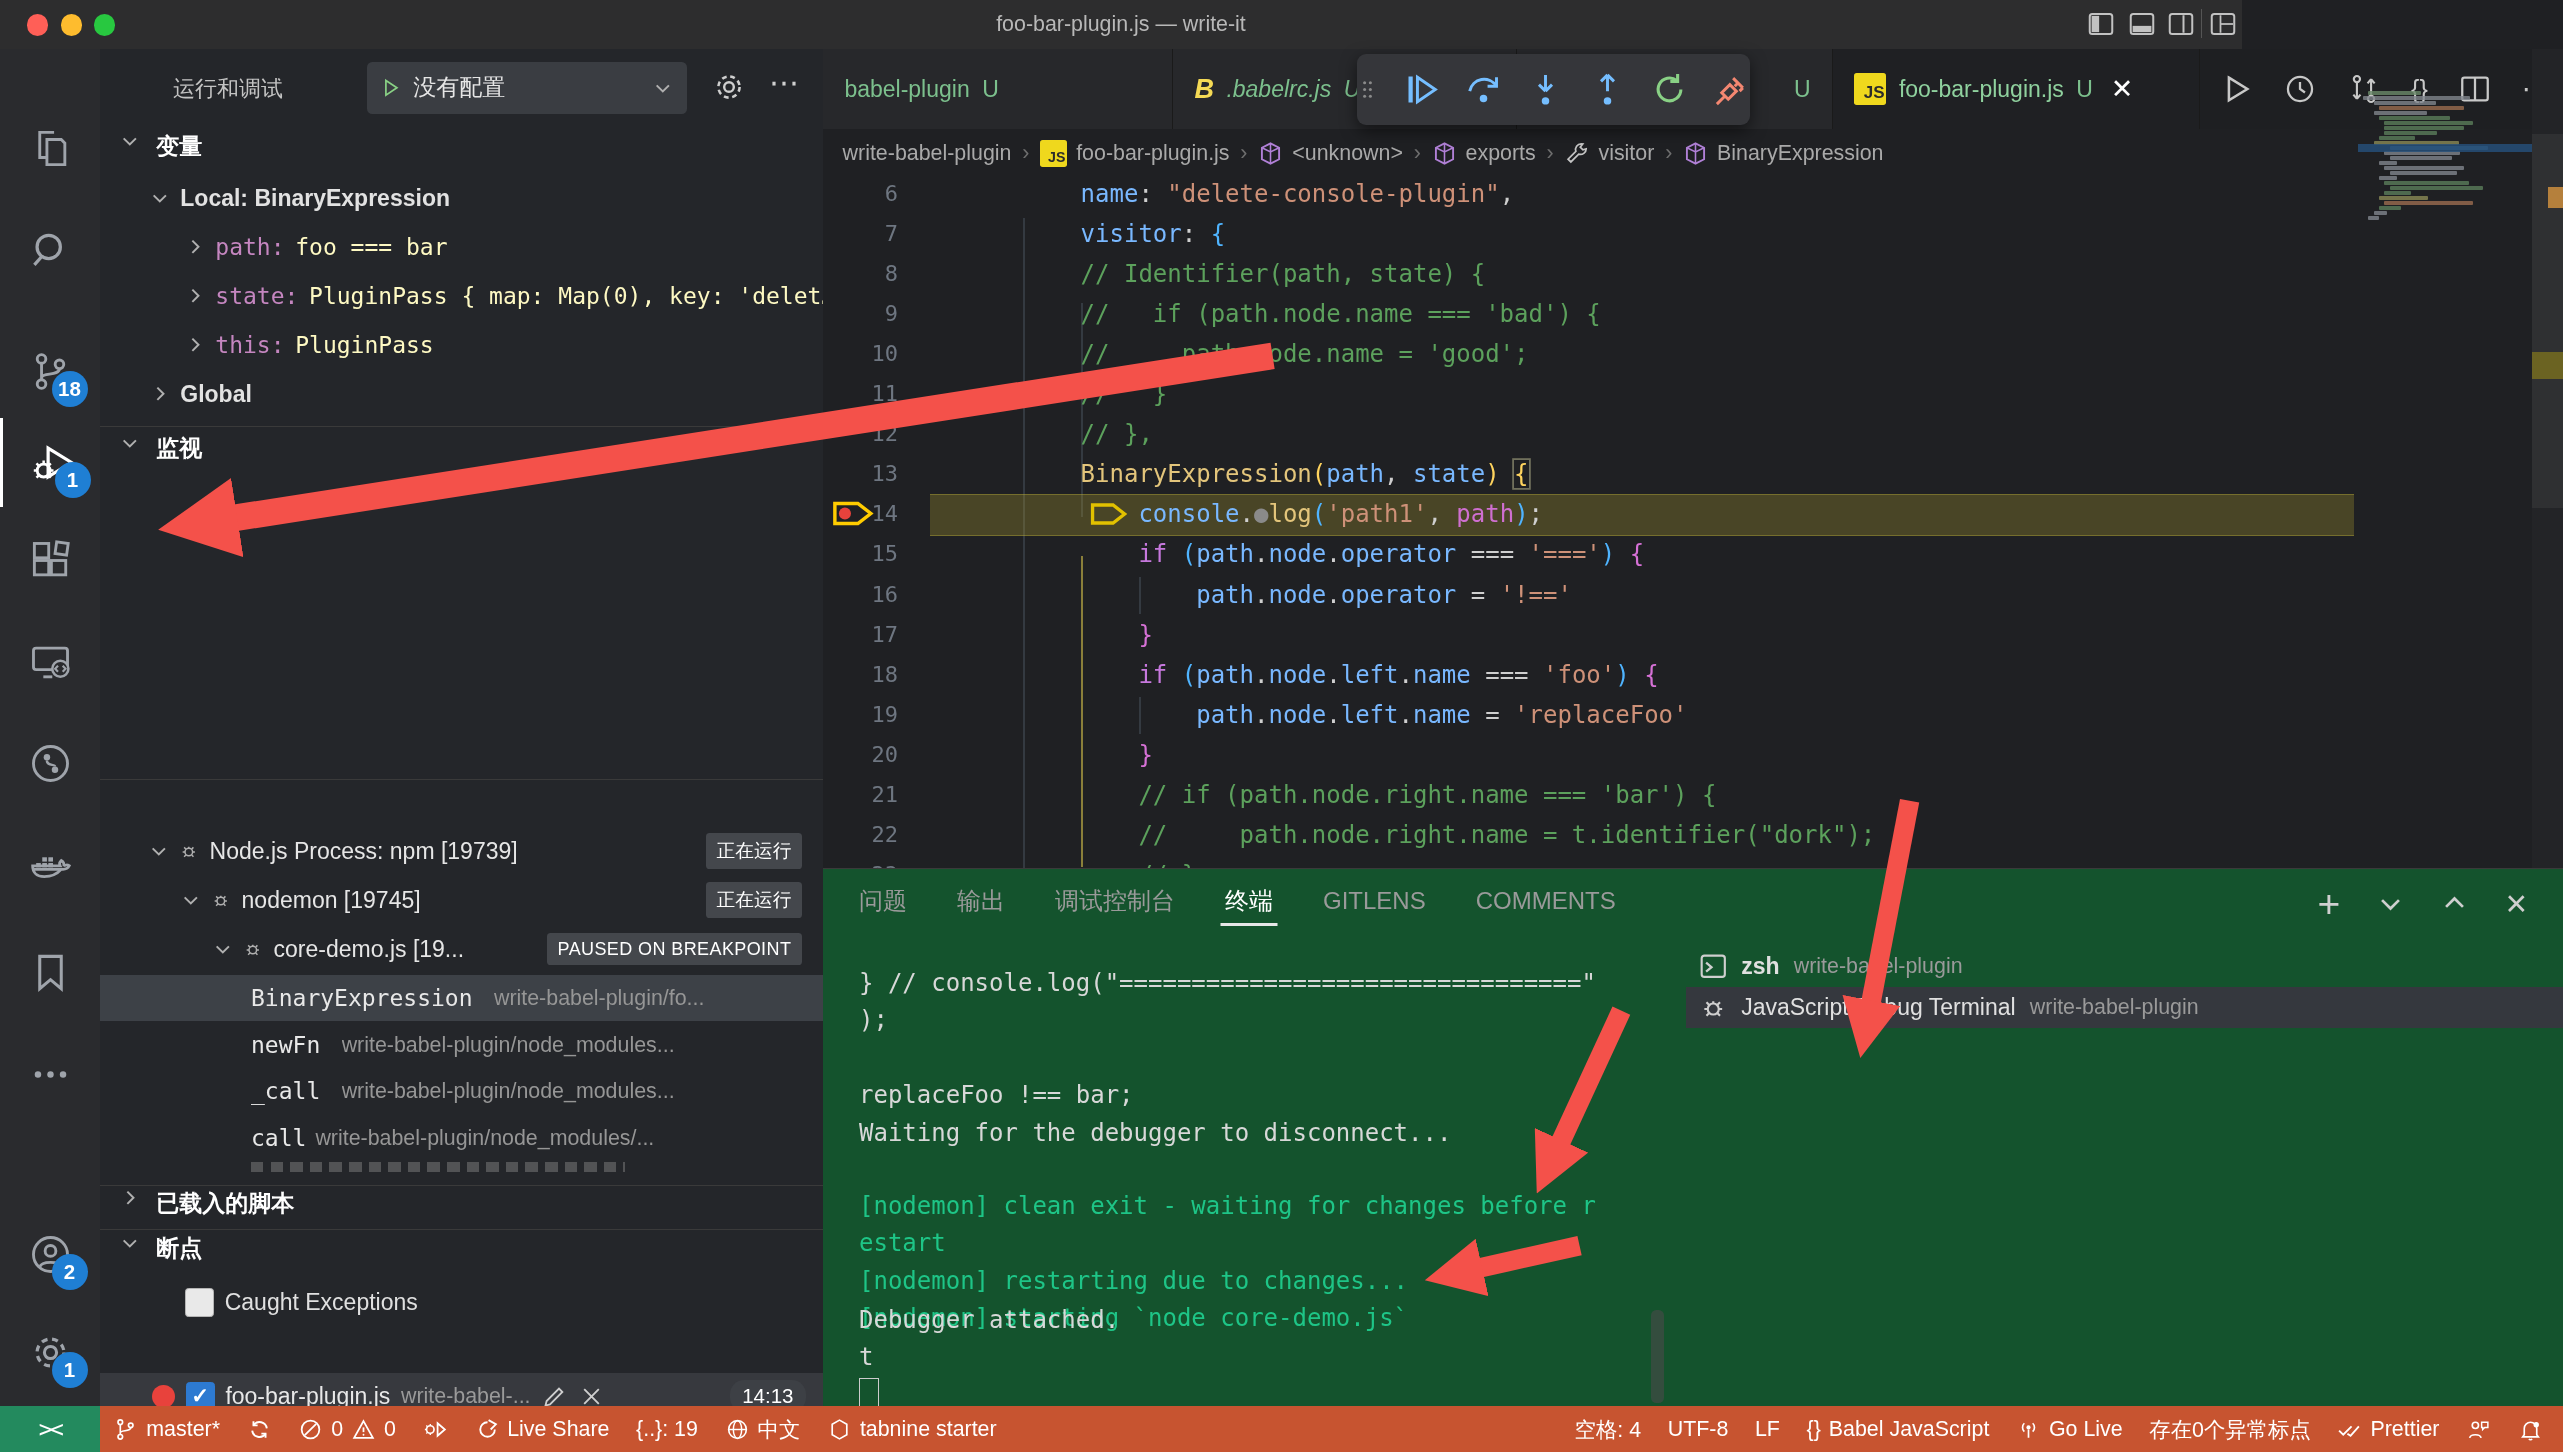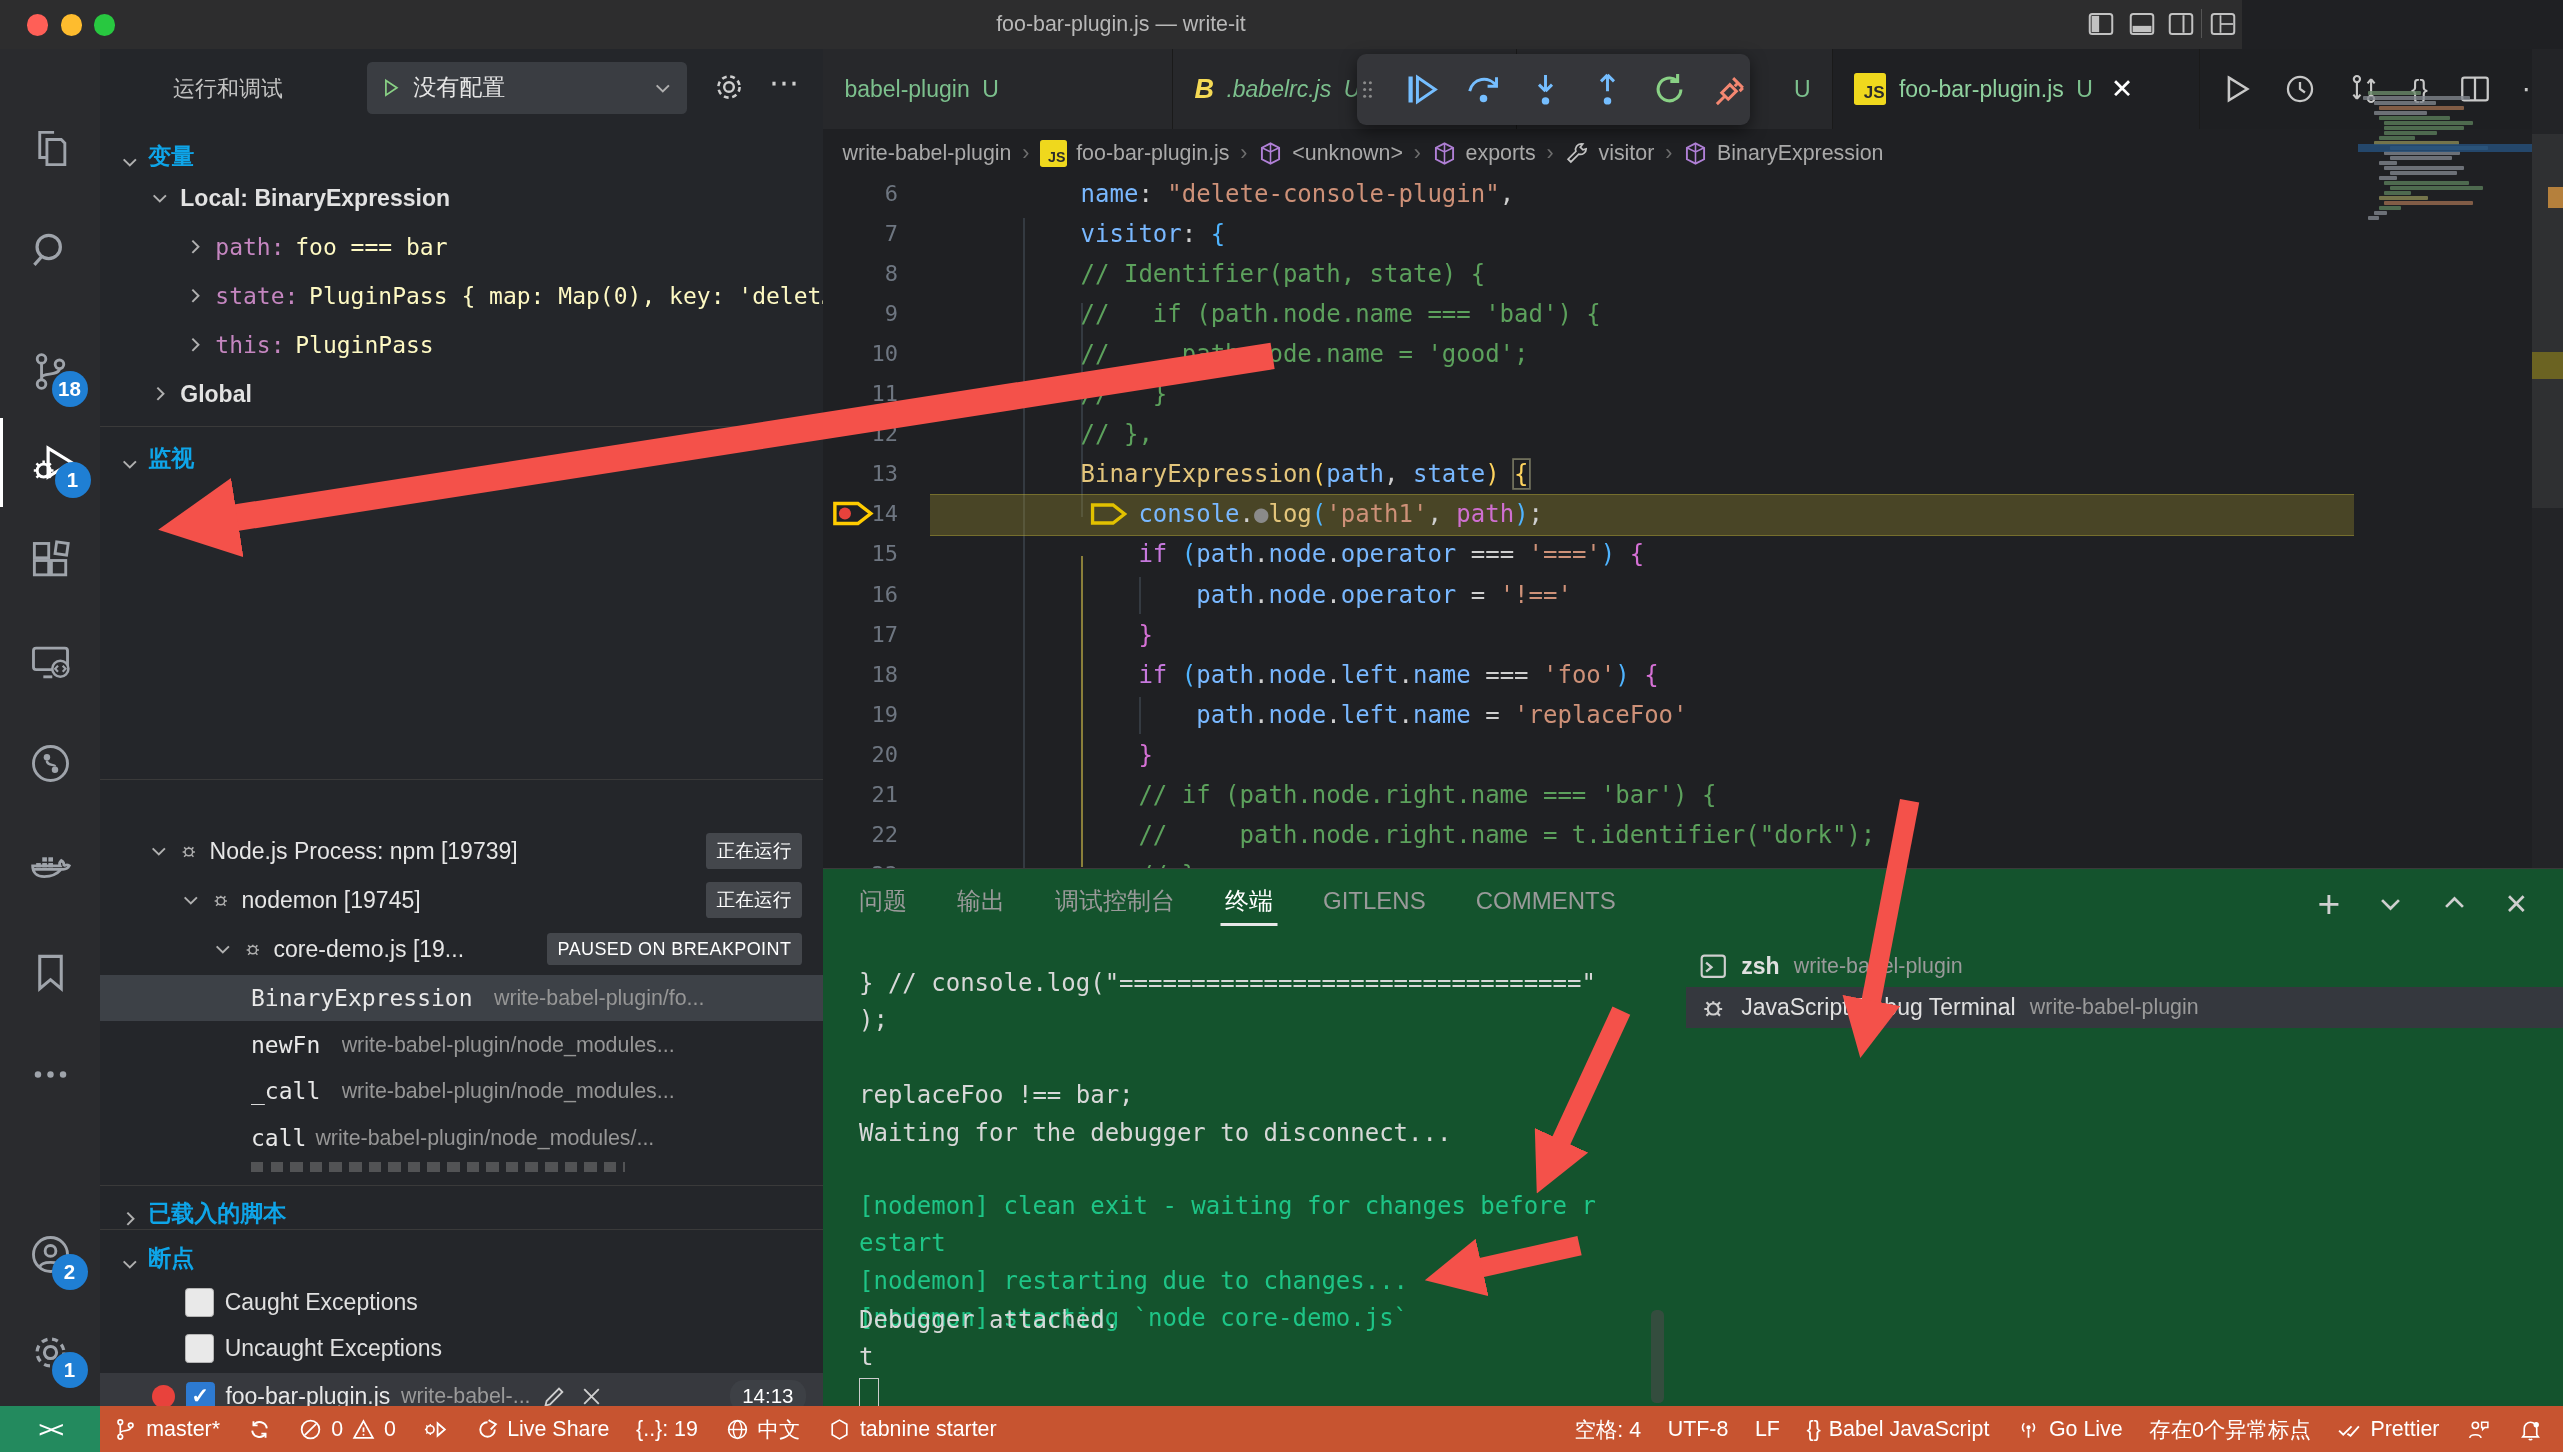--- a/index.html
+++ b/index.html
@@ -20,22 +20,22 @@
   .ab-item.active{color:#ffffff;border-left:3.6px solid #fff;}
   .ab-item svg{width:43px;height:43px;}
   .badge{position:absolute;right:12.5px;bottom:9px;min-width:36px;height:36px;border-radius:18px;background:#1f7fd4;color:#fff;
          font-size:20.5px;line-height:36px;text-align:center;font-weight:bold;padding:0 5.3px;box-sizing:border-box;}
 
   
   #sidebar{position:absolute;left:100px;top:49px;width:724px;height:1357px;background:#24262a;border-right:0.9px solid #181818;overflow:hidden;}
   .sb-title{position:absolute;left:73px;top:25px;font-size:22px;color:#c3c3c3;}
   #config-dd{position:absolute;left:267px;top:12.5px;width:320px;height:52px;background:#3a3d42;border-radius:5.3px;
              display:flex;align-items:center;padding:0 14.2px;box-sizing:border-box;gap:12.5px;font-size:23px;color:#e6e6e6;}
-  .sec-head{position:absolute;left:0;width:100%;height:41px;display:flex;align-items:flex-end;gap:9px;padding-left:19.6px;
-            box-sizing:border-box;font-weight:bold;font-size:23px;color:#0ea5e9;}
+  .sec-head{position:absolute;left:0;width:100%;height:41px;display:flex;align-items:flex-start;gap:17px;padding-left:19.6px;
+            box-sizing:border-box;font-weight:bold;font-size:23px;color:#ffffff;}
   .chev{width:19.6px;height:19.6px;color:#b0b0b0;flex:0 0 auto;}
   .tree-row{position:absolute;width:100%;height:46px;display:flex;align-items:center;gap:10.7px;box-sizing:border-box;font-size:23px;}
   .vname{color:#c586c0;font-family:"DejaVu Sans Mono",monospace;font-size:23px;}
   .vval{color:#fef9c3;font-family:"DejaVu Sans Mono",monospace;font-size:23px;white-space:nowrap;overflow:hidden;}
   .sess-badge{position:absolute;right:22px;background:#44474c;color:#fff;font-size:18.7px;padding:5.3px 10.7px;border-radius:3.6px;white-space:nowrap;}
   .frame-name{font-family:"DejaVu Sans Mono",monospace;font-size:23px;color:#e8e8e8;}
   .frame-path{font-size:21.4px;color:#969696;white-space:nowrap;overflow:hidden;}
   .sb-div{position:absolute;left:0;width:100%;height:0.9px;background:#3a3a3a;}
   .cb{width:27px;height:27px;border-radius:3.6px;background:#e9e9e9;border:0.9px solid #b5b5b5;flex:0 0 auto;}
   .cb.checked{background:#2d7ad1;border-color:#2d7ad1;color:#fff;font-size:21.4px;line-height:27px;text-align:center;font-weight:bold;}
@@ -367,24 +367,20 @@
     <div class="sec-head" style="top:1184px">
         <svg class="chev" viewBox="0 0 16 16">
           <path d="M3 6l5 5 5-5" fill="none" stroke="currentColor" stroke-width="1.6"></path>
         </svg>
         <span>断点</span>
       </div>
     <div class="tree-row" style="top:1230px;padding-left:85px;color:#e0e0e0">
         <span class="cb"></span>
         <span>Caught Exceptions</span>
       </div>
-    <div class="tree-row" style="top:1276px;padding-left:85px;color:#e0e0e0">
-        <span class="cb"></span>
-        <span>Uncaught Exceptions</span>
-      </div>
     <div class="tree-row" style="top:1324px;height:46px;padding-left:52px;background:#37393e;color:#e8e8e8">
       <span class="bp-dot"></span>
       <span class="cb checked">✓</span>
       <span>foo-bar-plugin.js</span>
       <span style="color:#9a9a9a;font-size:21.4px">write-babel-...</span>
       <svg width="27" height="27" viewBox="0 0 24 24" style="color:#cfcfcf">
           <path d="M4 20l1-4L16 5l3 3L8 19z" fill="none" stroke="currentColor" stroke-width="1.6"></path>
         </svg>
       <svg width="25" height="25" viewBox="0 0 24 24" style="color:#cfcfcf">
           <path d="M5 5l14 14M19 5L5 19" stroke="currentColor" stroke-width="1.8"></path>

